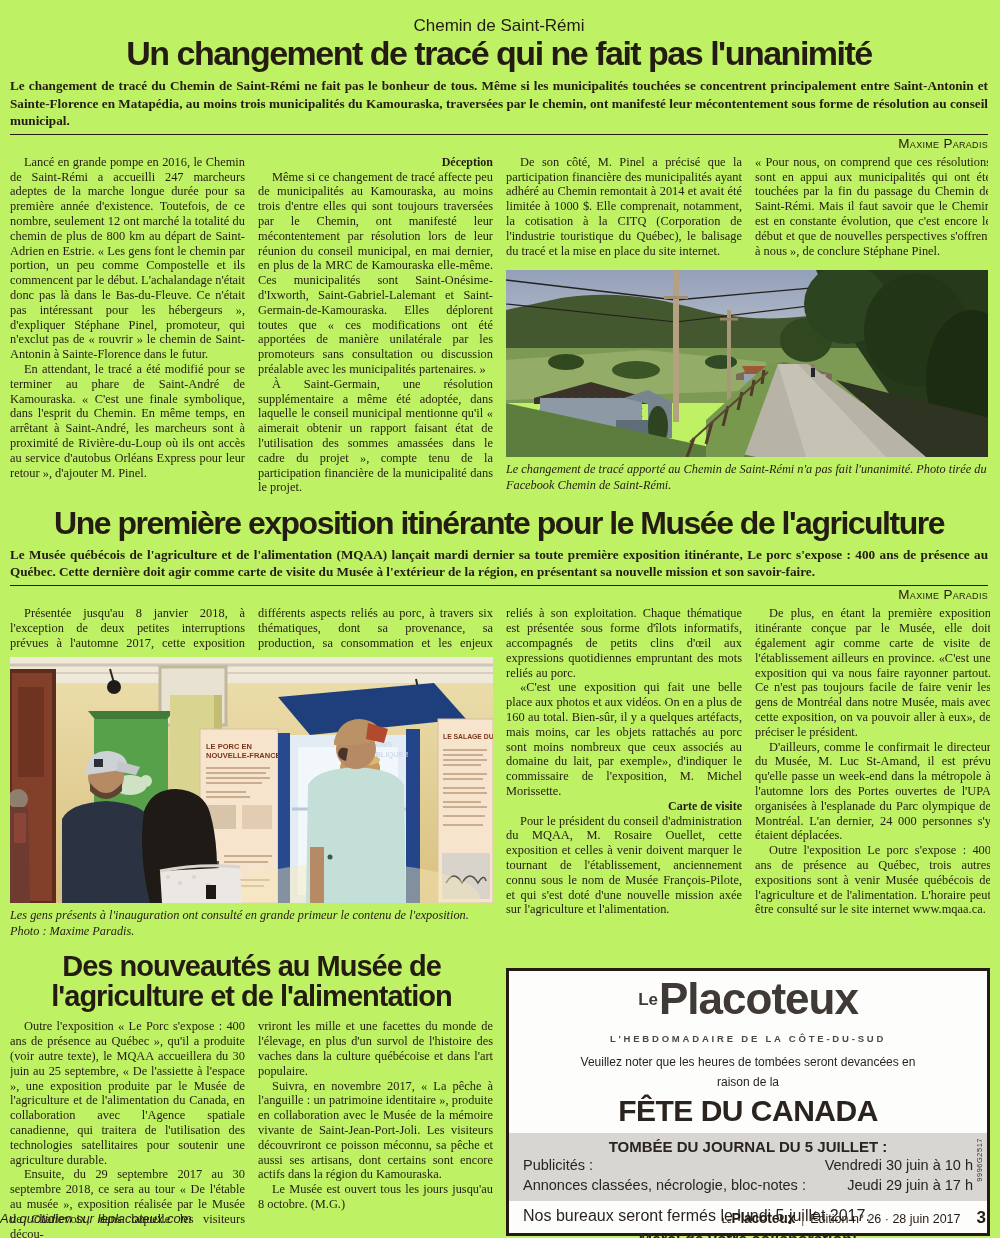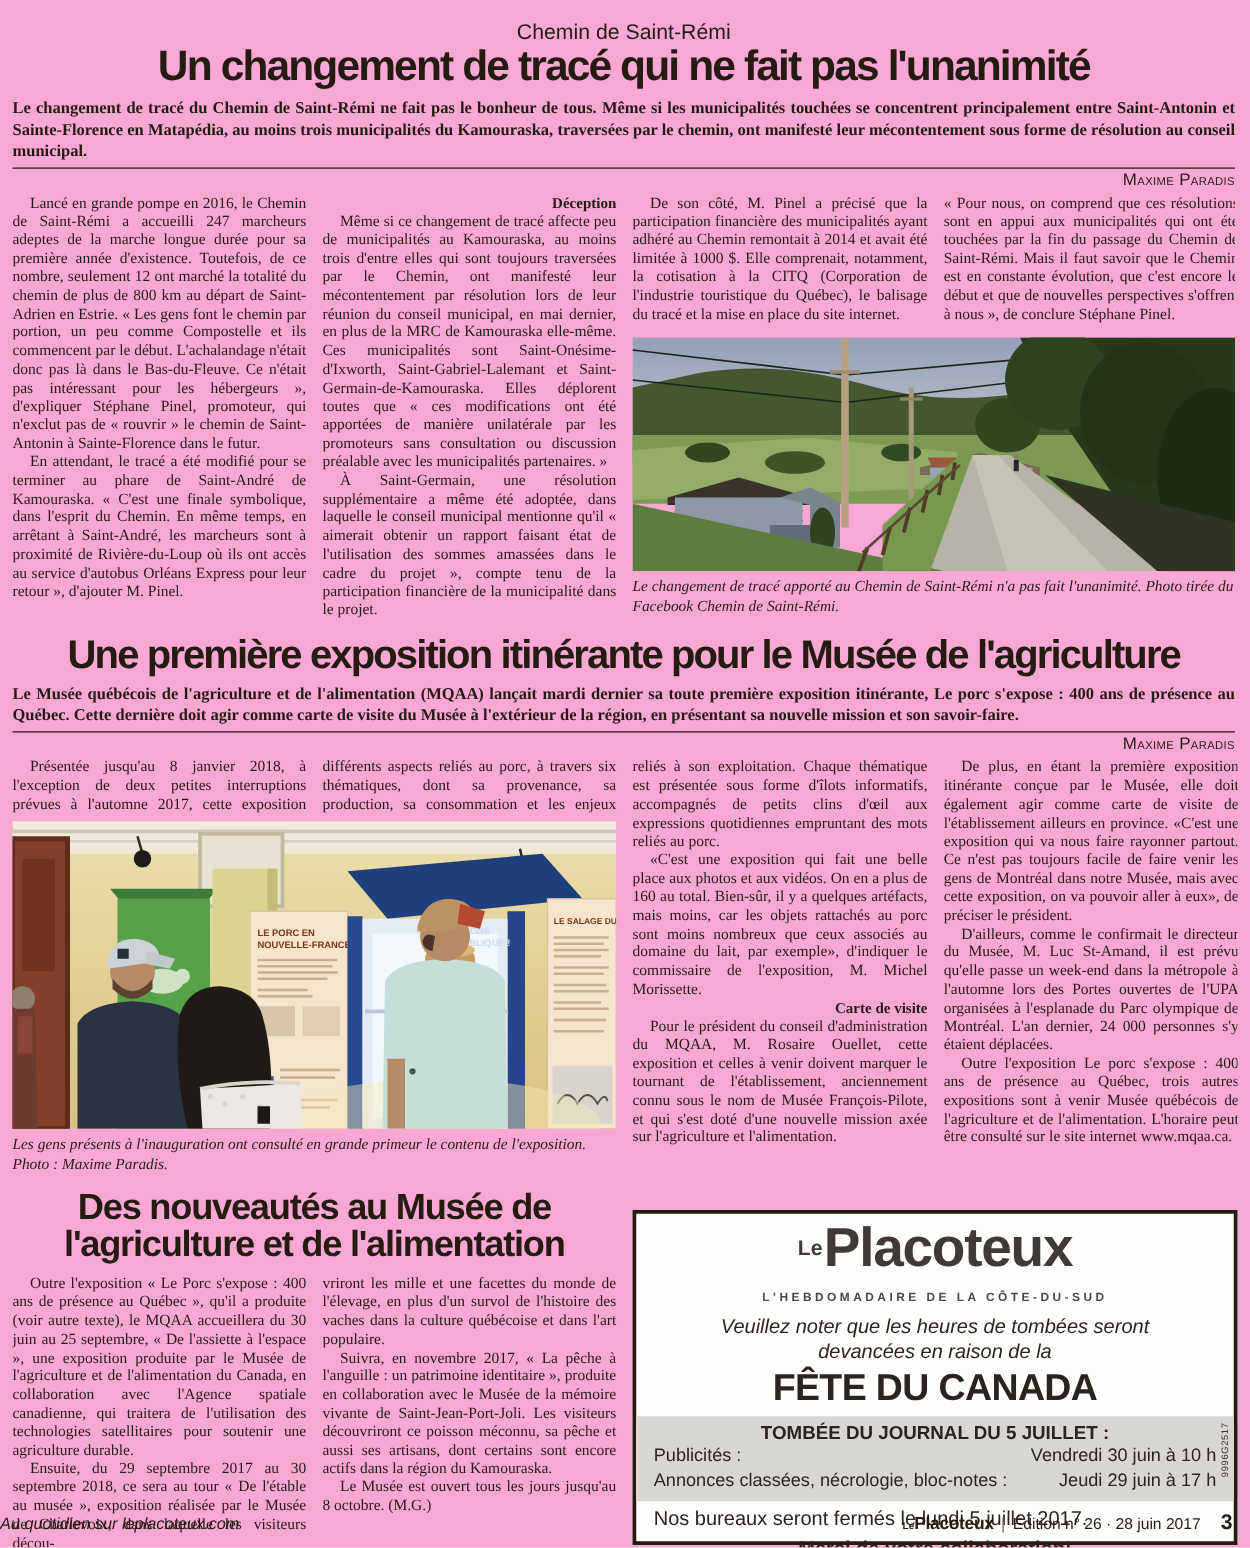--- a/index.html
+++ b/index.html
@@ -1,20 +1,20 @@
 <!DOCTYPE html>
 <html lang="fr"><head>
 <meta charset="utf-8">
 <style>
   * { box-sizing: border-box; }
   html,body { margin:0; padding:0; }
   body { background:#ffffff; }
   .page {
     position:relative; width:1000px; height:1238px; margin:0 auto;
-    background:#f9a8d4; color:#241b13; overflow:hidden;
+    background:#bef264; color:#241b13; overflow:hidden;
     padding:16px 12px 0 10px;
     font-family:"Liberation Serif", serif;
   }
   
   .kicker { text-align:center; font-family:"Liberation Sans", sans-serif; font-size:17px; letter-spacing:0; }
   .headline1 { text-align:center; font-family:"Liberation Sans", sans-serif; font-weight:bold;
     font-size:34px; letter-spacing:-1.5px; line-height:1.04; margin-top:2px; }
   .headline2 { text-align:center; font-family:"Liberation Sans", sans-serif; font-weight:bold;
     font-size:32px; letter-spacing:-1.5px; line-height:1.04; margin-top:10px; }
   .headline3 { text-align:center; font-family:"Liberation Sans", sans-serif; font-weight:bold;
@@ -42,21 +42,21 @@
   .photo-frame { margin-top:5px; }
   .photo-frame svg { display:block; }
   .caption { font-weight:normal; font-style:italic; font-size:12.3px; line-height:16px; margin-top:4px; }
   
   .ad { position:relative; margin-top:8px; border:3px solid #241b13; height:268px;
     font-family:"Liberation Sans", sans-serif; color:#2b241e; background:#fdfdfb; }
   .ad-logo { text-align:center; margin-top:6px; line-height:44px; white-space:nowrap; color:#3f3a35; }
   .ad-logo-le { font-size:17px; font-weight:bold; vertical-align:9px; margin-right:1px; }
   .ad-logo-name { font-size:44px; font-weight:bold; letter-spacing:-1px; }
   .ad-tagline { text-align:center; font-size:9.5px; font-weight:bold; letter-spacing:2.8px; color:#4d4842; margin-top:2px; }
-  .ad-notice { text-align:center; font-size:16px; line-height:20px; max-width:350px; margin:8px auto 0;font-style:italic; }
+  .ad-notice { text-align:center; font-size:12px; line-height:20px; max-width:350px; margin:8px auto 0; }
   .ad-event { text-align:center; font-size:30px; font-weight:bold; letter-spacing:-.5px; margin-top:2px; }
   .ad-band { background:#d7d6d2; margin-top:5px; padding:4px 14px 6px; }
   .ad-band-heading { text-align:center; font-weight:bold; font-size:15px; line-height:19px; }
   .ad-row { display:flex; justify-content:space-between; font-size:14.5px; line-height:19.5px; }
   .ad-closing { padding:6px 14px 0; }
   .ad-closed { font-size:16px; }
   .ad-thanks { font-weight:bold; font-size:16px; text-align:center; margin-top:6px; }
   .ad-code { position:absolute; right:3px; bottom:52px; writing-mode:vertical-rl;
     transform:rotate(180deg); font-size:7.5px; letter-spacing:.5px; color:#3a332c; }
   

